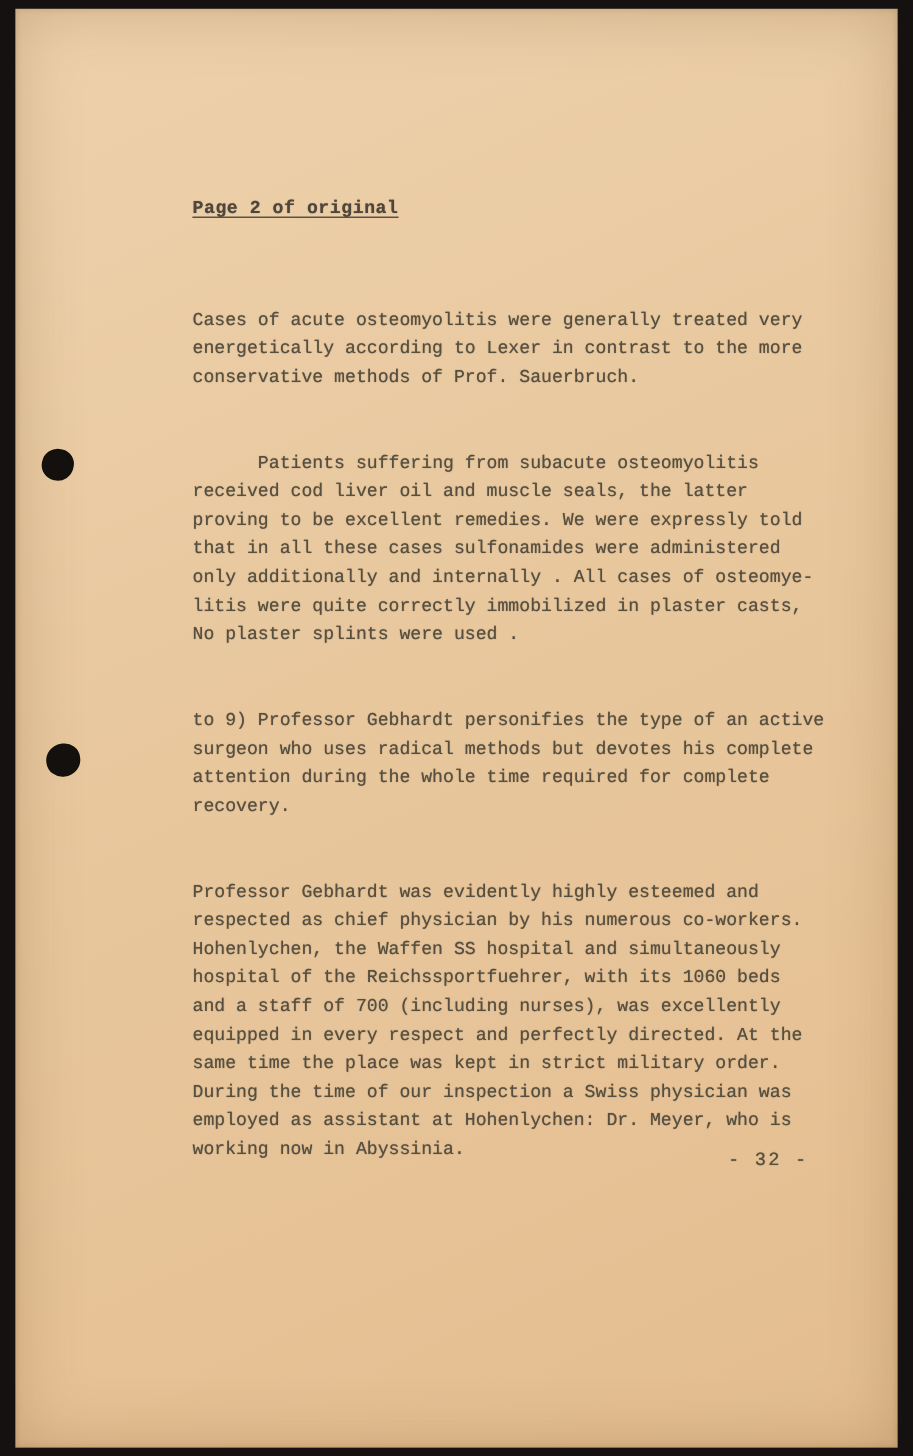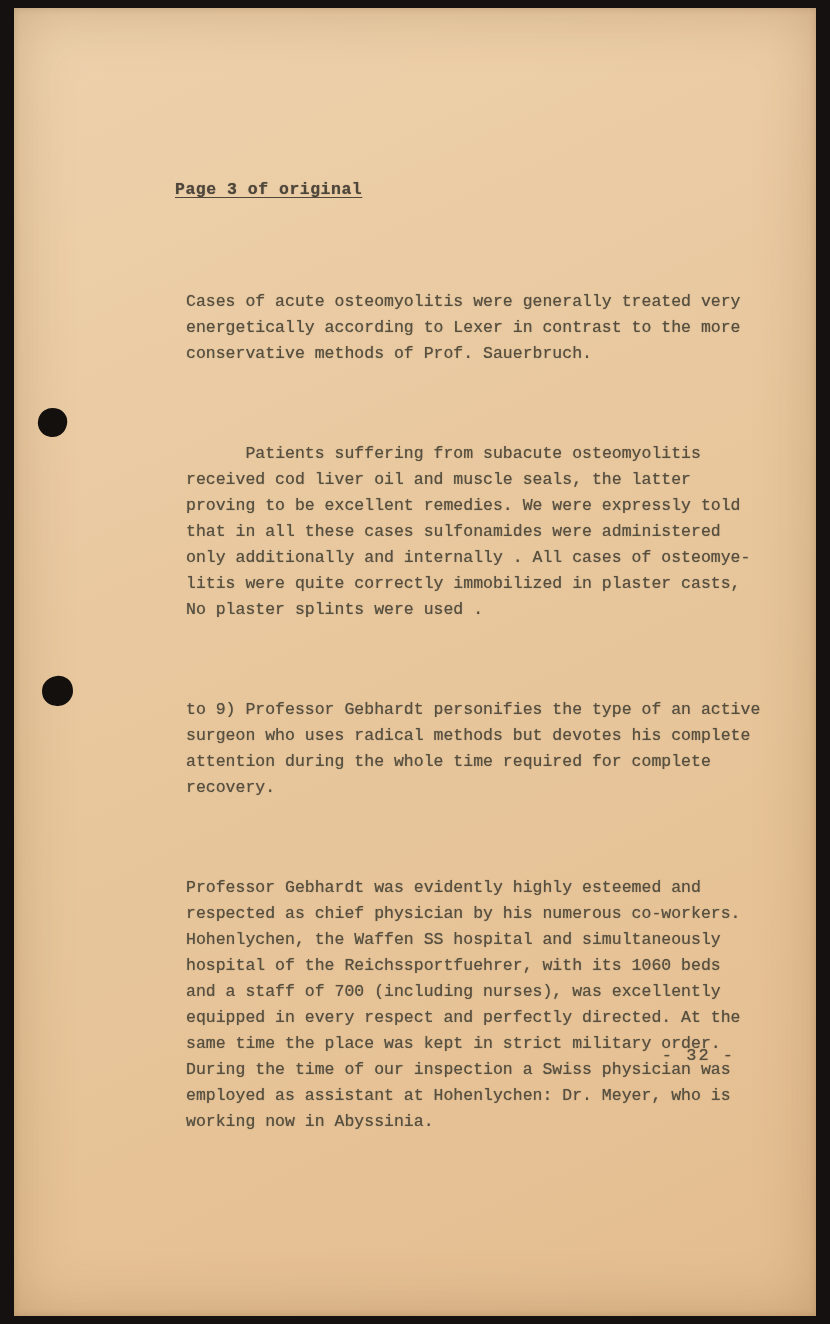--- a/index.html
+++ b/index.html
@@ -59,21 +59,21 @@
     position: absolute;
     left: 161px;
     top: 218px;
     width: 606px;
     color: #564f3f;
     font-size: 16.5px;
     line-height: 26px;
     white-space: pre-wrap;
     text-shadow: 0 0 1px rgba(86, 79, 63, 0.75);
   }
-  .para { margin: 11px; }
+  .para { margin: 0; }
   .pagenum {
     position: absolute;
     left: 161px;
     top: 1038px;
     width: 560px;
     text-align: right;
     color: #564f3f;
     font-size: 17px;
     letter-spacing: 2px;
     text-shadow: 0 0 1px rgba(86, 79, 63, 0.75);
@@ -81,21 +81,21 @@
 </style>
 </head>
 <body>
 
 <div class="paper">
 
   <div class="hole hole-1"></div>
   <div class="hole hole-2"></div>
 
 
-  <div class="heading">Page 3 of original</div>
+  <div class="heading">Page 2 of original</div>
 
   <div class="doc-body">
     <div class="para">Cases of acute osteomyolitis were generally treated very
 energetically according to Lexer in contrast to the more
 conservative methods of Prof. Sauerbruch.</div>
     <div class="para">      Patients suffering from subacute osteomyolitis
 received cod liver oil and muscle seals, the latter
 proving to be excellent remedies. We were expressly told
 that in all these cases sulfonamides were administered
 only additionally and internally . All cases of osteomye-

